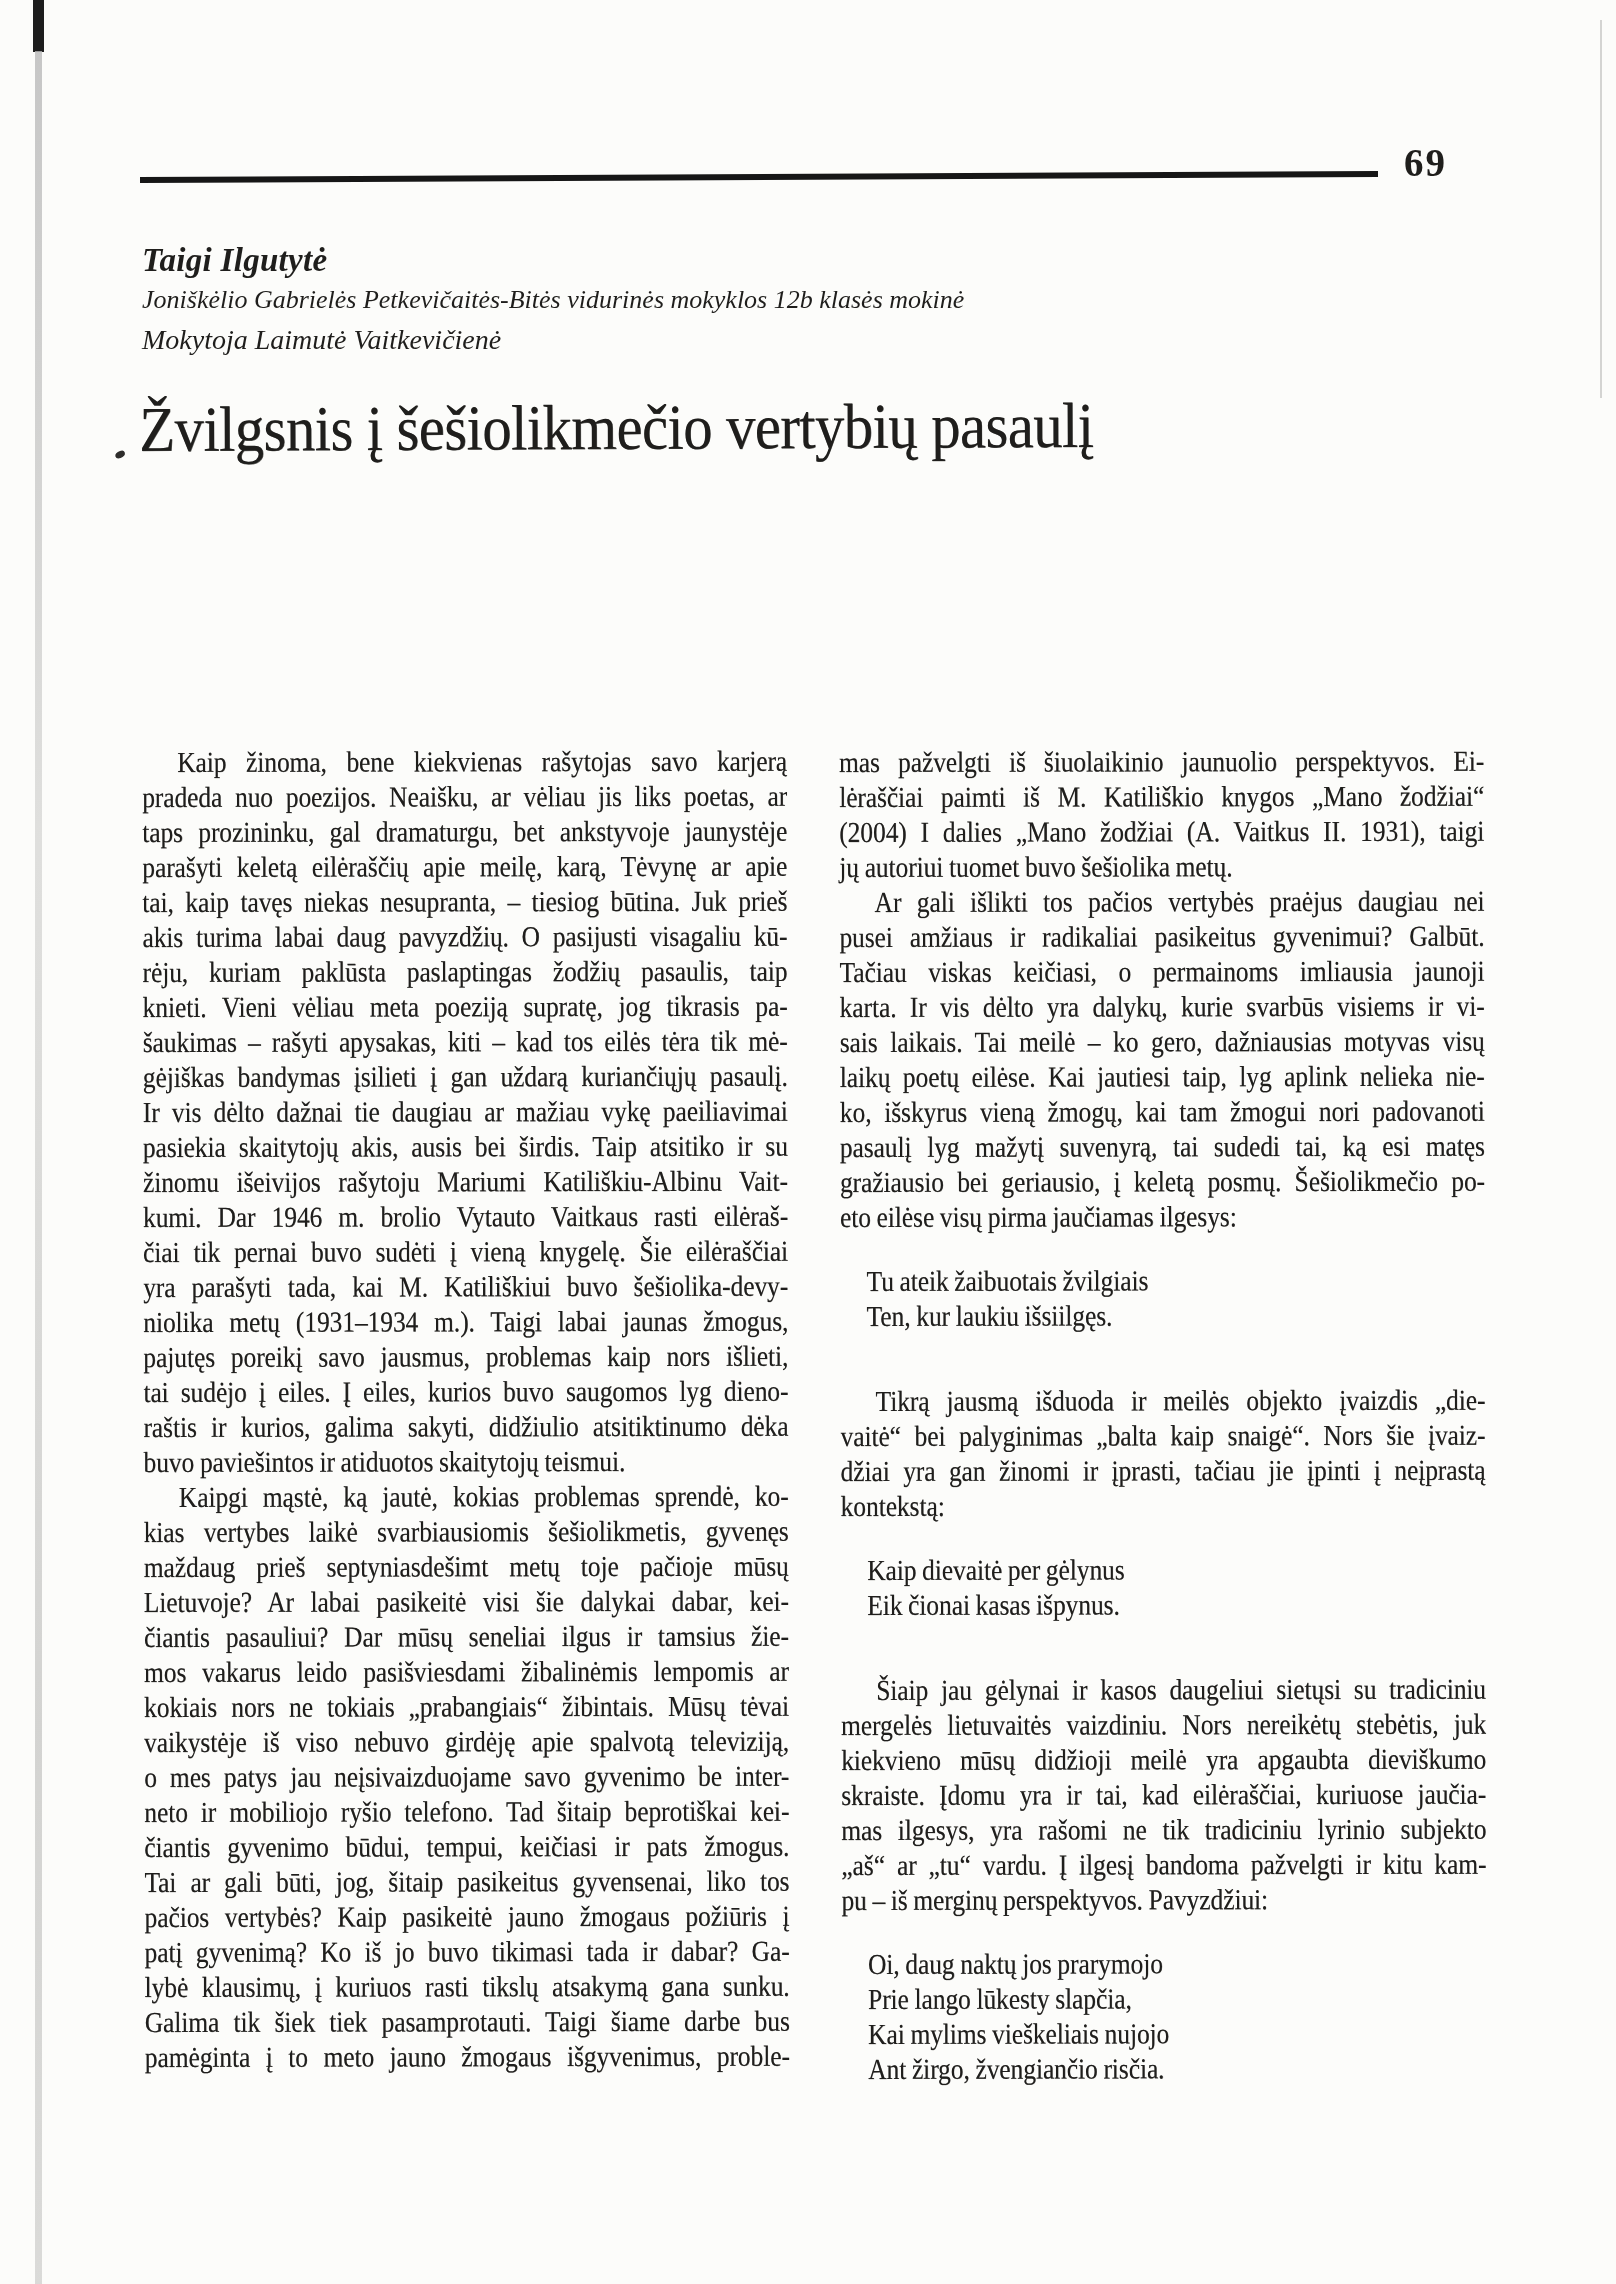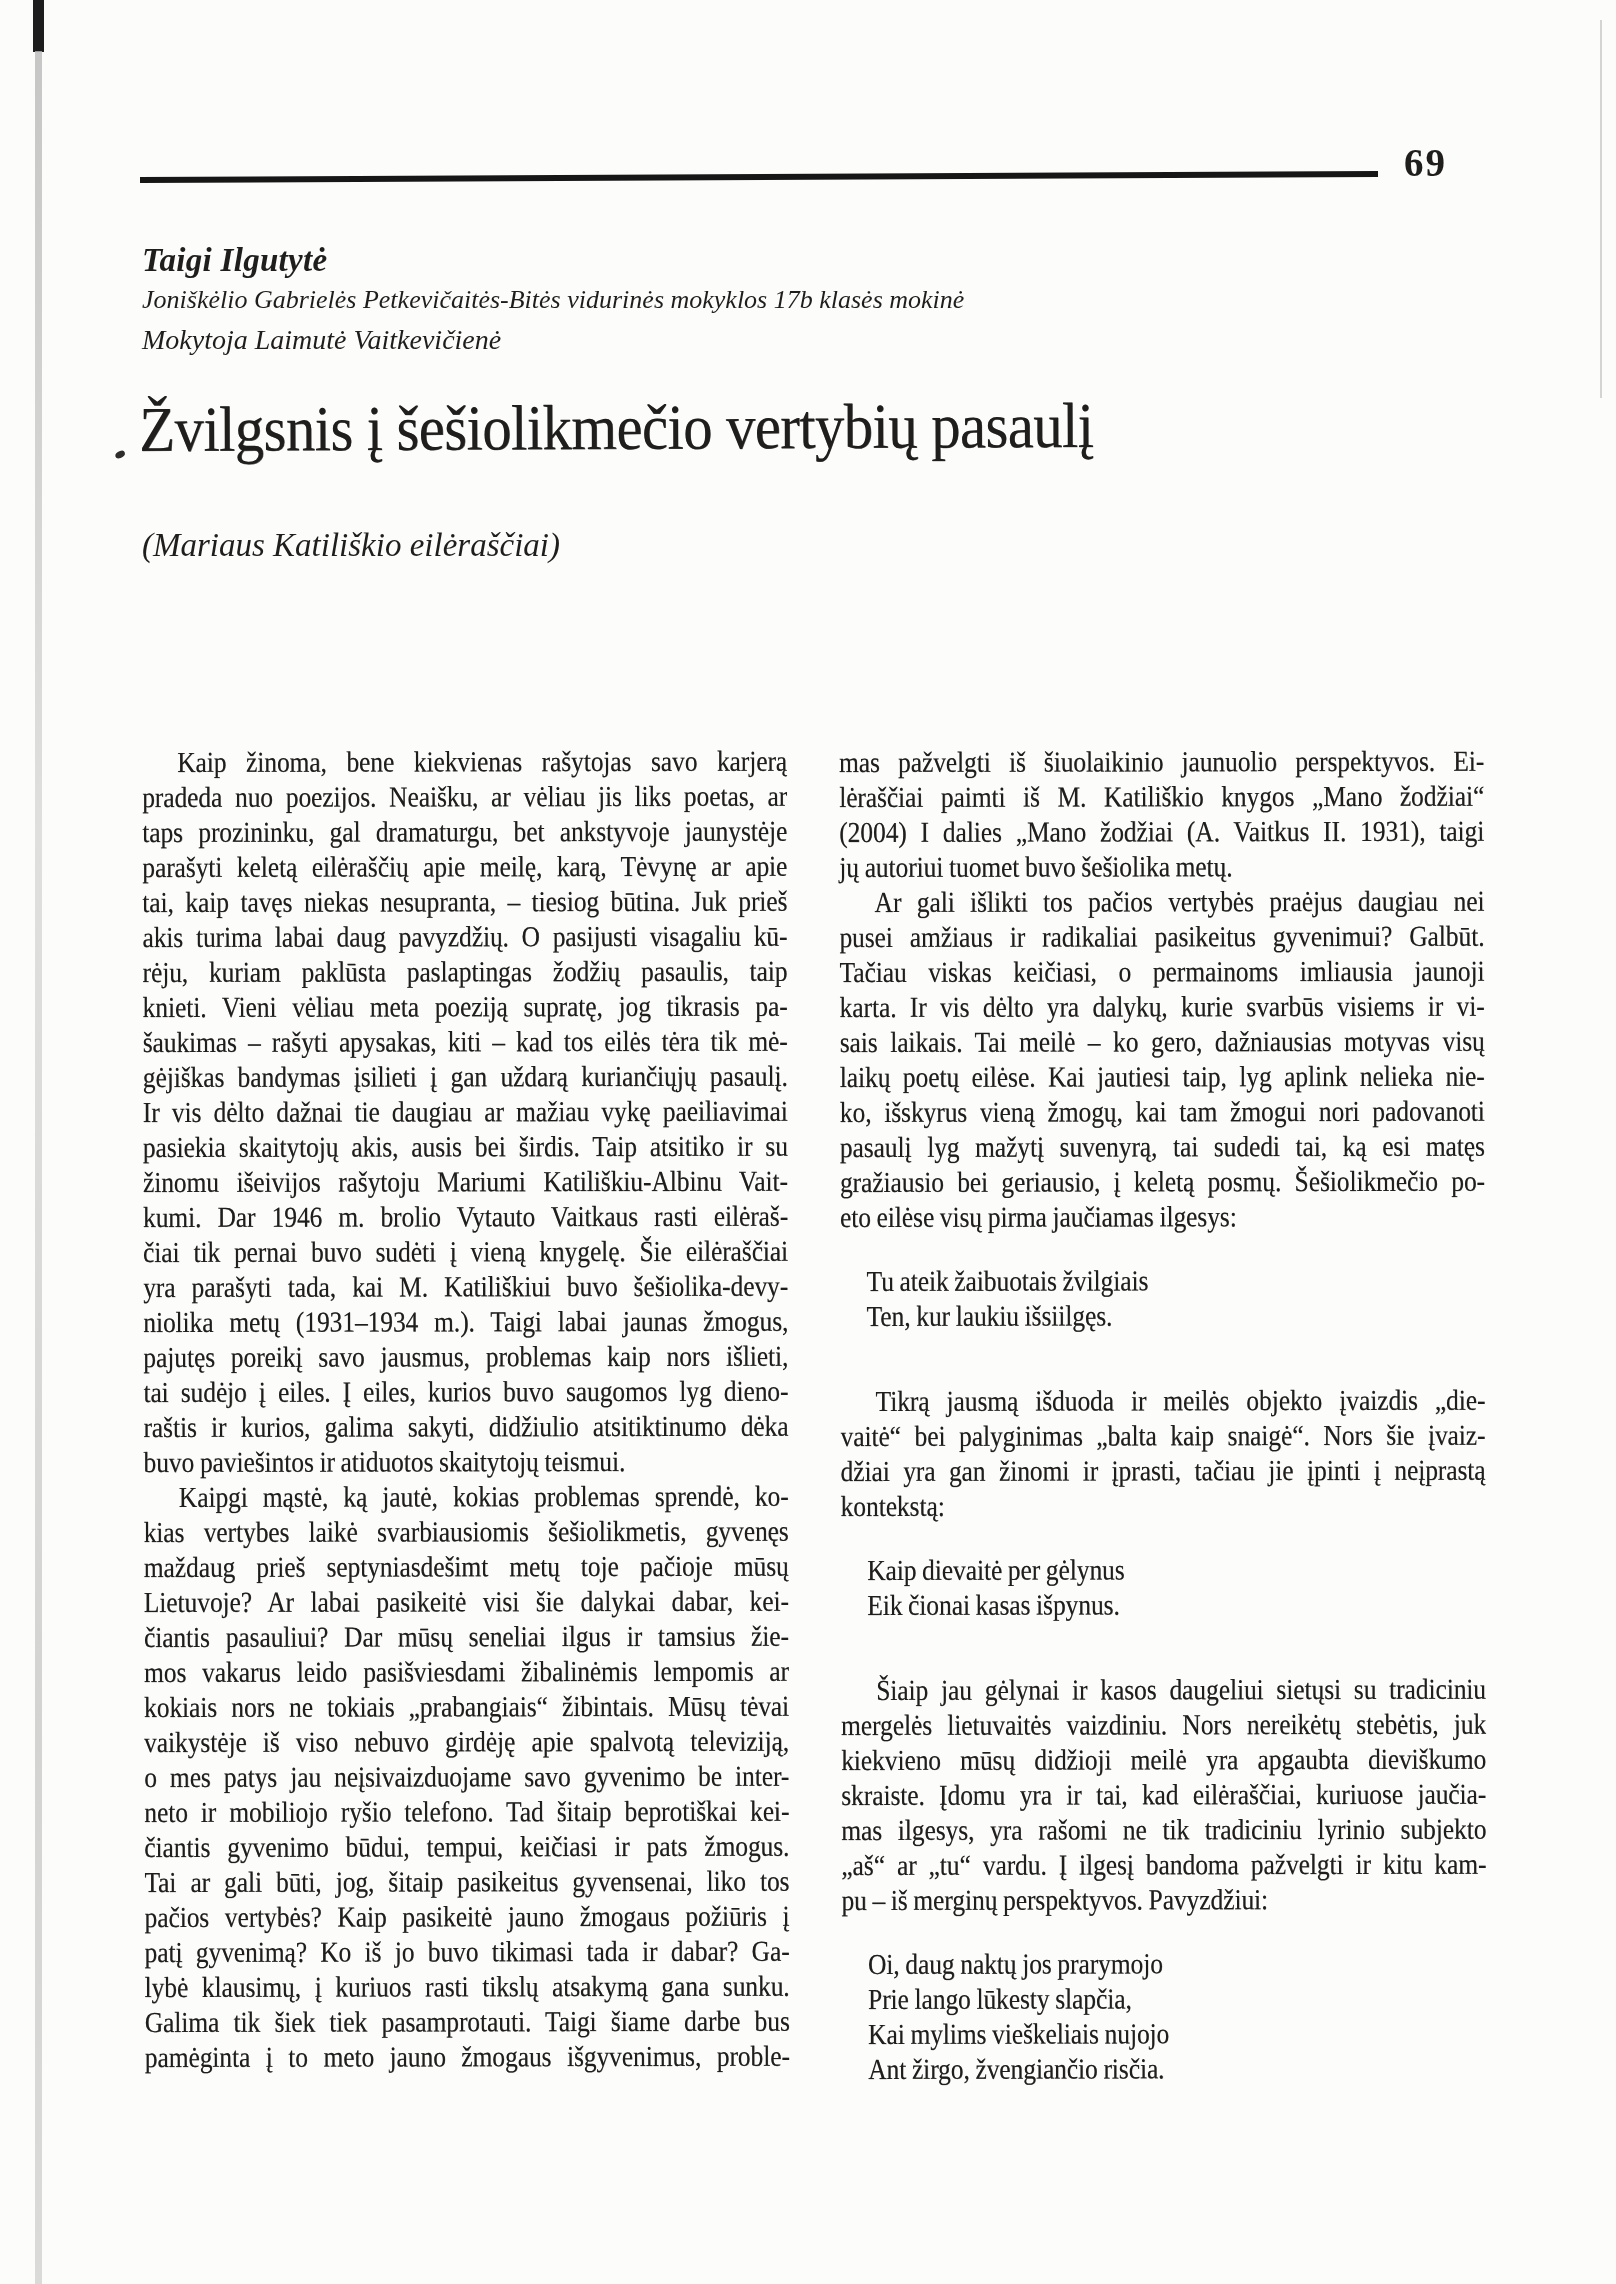--- a/index.html
+++ b/index.html
@@ -103,25 +103,24 @@
 
   <div class="strip-dark"></div>
   <div class="strip-light"></div>
   <div class="edge-right"></div>
   <div class="speck"></div>
 
   <div class="pagenum">69</div>
   <div class="rule"></div>
 
   <div class="author">Taigi Ilgutytė</div>
-  <div class="affil">Joniškėlio Gabrielės Petkevičaitės-Bitės vidurinės mokyklos 17b klasės mokinė</div>
+  <div class="affil">Joniškėlio Gabrielės Petkevičaitės-Bitės vidurinės mokyklos 12b klasės mokinė</div>
   <div class="teacher">Mokytoja Laimutė Vaitkevičienė</div>
 
   <h1 class="title" style="margin:0; font-weight:400;">Žvilgsnis į šešiolikmečio vertybių pasaulį</h1>
-  <div class="subtitle">(Mariaus Katiliškio eilėraščiai)</div>
 
   <div class="col col-left">
       <div class="block-paragraph">
         <div class="jline ind">Kaip žinoma, bene kiekvienas rašytojas savo karjerą</div>
         <div class="jline">pradeda nuo poezijos. Neaišku, ar vėliau jis liks poetas, ar</div>
         <div class="jline">taps prozininku, gal dramaturgu, bet ankstyvoje jaunystėje</div>
         <div class="jline">parašyti keletą eilėraščių apie meilę, karą, Tėvynę ar apie</div>
         <div class="jline">tai, kaip tavęs niekas nesupranta, – tiesiog būtina. Juk prieš</div>
         <div class="jline">akis turima labai daug pavyzdžių. O pasijusti visagaliu kū-</div>
         <div class="jline">rėju, kuriam paklūsta paslaptingas žodžių pasaulis, taip</div>

